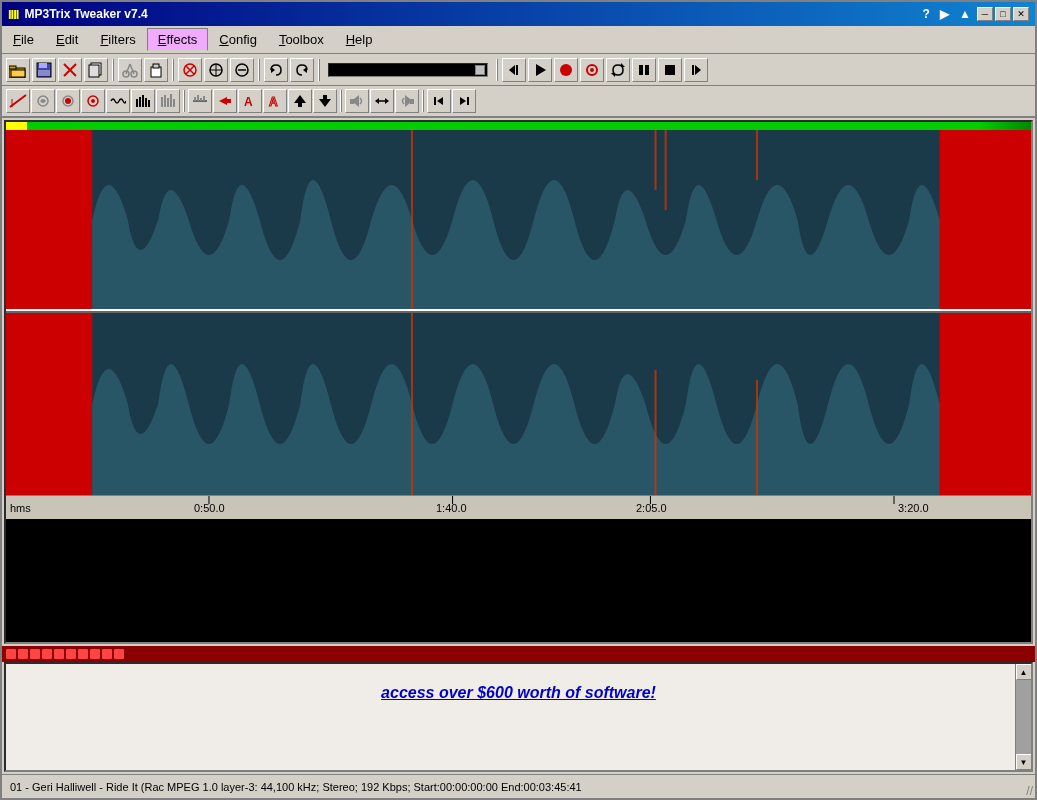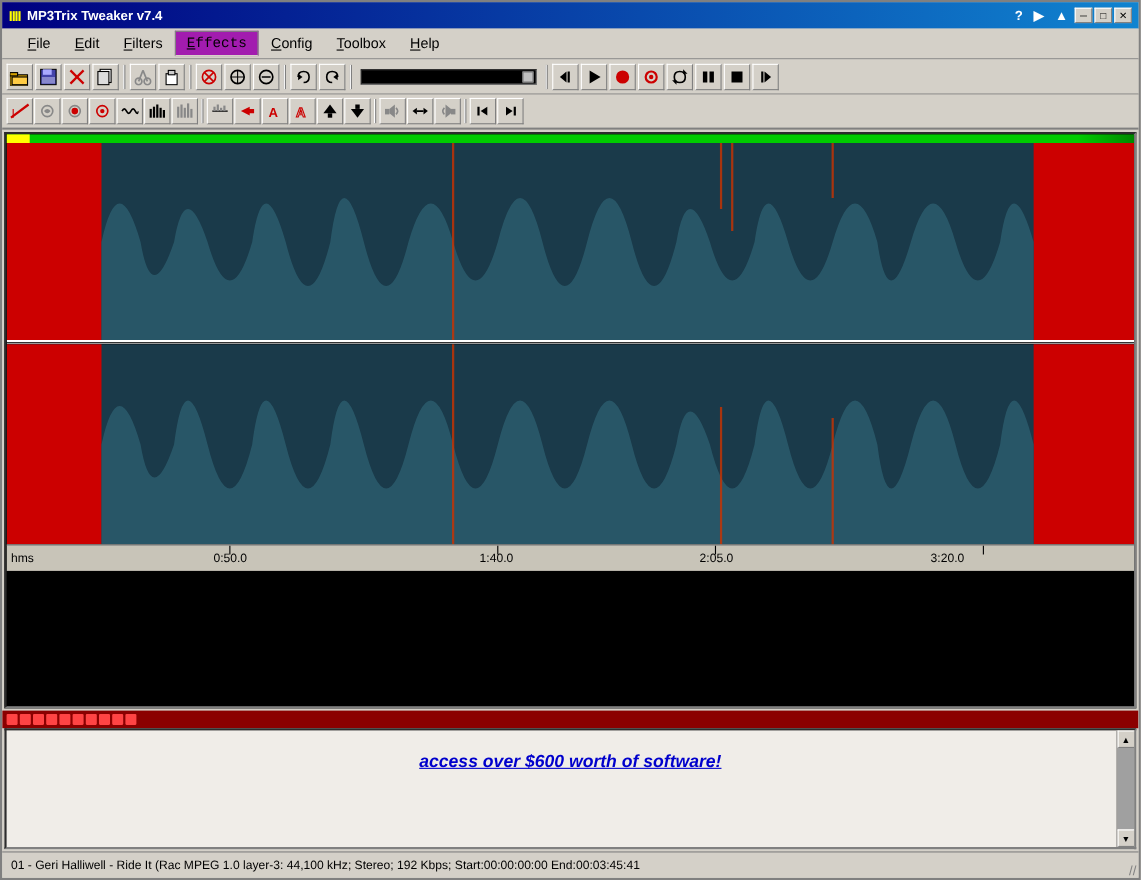--- a/index.html
+++ b/index.html
@@ -67,21 +67,21 @@
       color: white;
       font-size: 12px;
       font-weight: bold;
       cursor: pointer;
       padding: 0 4px;
     }
     .menu-bar {
       background: #d4d0c8;
       display: flex;
       align-items: center;
-      padding: 2px 12px;
+      padding: 2px 0;
       border-bottom: 1px solid #808080;
       flex-shrink: 0;
       height: 28px;
     }
     .menu-item {
       padding: 3px 10px;
       font-size: 13px;
       cursor: pointer;
       color: #000;
       text-decoration: none;
@@ -290,21 +290,21 @@
       <div class="title-btn">─</div>
       <div class="title-btn">□</div>
       <div class="title-btn">✕</div>
     </div>
   </div>
 
   <div class="menu-bar">
     <span class="menu-item"><u>F</u>ile</span>
     <span class="menu-item"><u>E</u>dit</span>
     <span class="menu-item"><u>F</u>ilters</span>
-    <span class="menu-item" style="border: 1px solid #808080; border-bottom: 1px solid #d4d0c8; background:#a21caf;font-family:Liberation Mono, monospace;"><u>E</u>ffects</span>
+    <span class="menu-item" style="border: 1px solid #808080; border-bottom: 1px solid #d4d0c8; background:#f0abfc;"><u>E</u>ffects</span>
     <span class="menu-item"><u>C</u>onfig</span>
     <span class="menu-item"><u>T</u>oolbox</span>
     <span class="menu-item"><u>H</u>elp</span>
   </div>
 
   <div class="toolbar-row">
 
     <div class="toolbar-btn">
       <svg width="18" height="16" viewBox="0 0 18 16">
           <rect x="0" y="6" width="16" height="10" fill="#d4a000" stroke="#000" stroke-width="1"></rect>
@@ -616,21 +616,21 @@
         <line x1="400" y1="183" x2="400" y2="365" stroke="#cc3300" stroke-width="2" opacity="0.8"></line>
         <line x1="640" y1="240" x2="640" y2="365" stroke="#cc3300" stroke-width="2" opacity="0.8"></line>
         <line x1="740" y1="250" x2="740" y2="365" stroke="#cc3300" stroke-width="2" opacity="0.8"></line>
       </svg>
 
       <div class="timeline" style="background:#c8c4b8; height:24px; display:flex; align-items:center; position:relative;">
         <span class="timeline-label" style="left:4px;">hms</span>
         <span class="timeline-label" style="left:188px;">0:50.0</span>
         <span class="timeline-label" style="left:430px;">1:40.0</span>
         <span class="timeline-label" style="left:630px;">2:05.0</span>
-        <span class="timeline-label" style="left:840px;">3:20.0</span>
+        <span class="timeline-label" style="left:892px;">3:20.0</span>
 
         <svg width="100%" height="24" viewBox="0 0 1010 24" preserveAspectRatio="none" style="position:absolute;top:0;left:0;">
           <line x1="200" y1="0" x2="200" y2="8" stroke="#000" stroke-width="1"></line>
           <line x1="440" y1="0" x2="440" y2="8" stroke="#000" stroke-width="1"></line>
           <line x1="635" y1="0" x2="635" y2="8" stroke="#000" stroke-width="1"></line>
           <line x1="875" y1="0" x2="875" y2="8" stroke="#000" stroke-width="1"></line>
         </svg>
       </div>
     </div>
 

